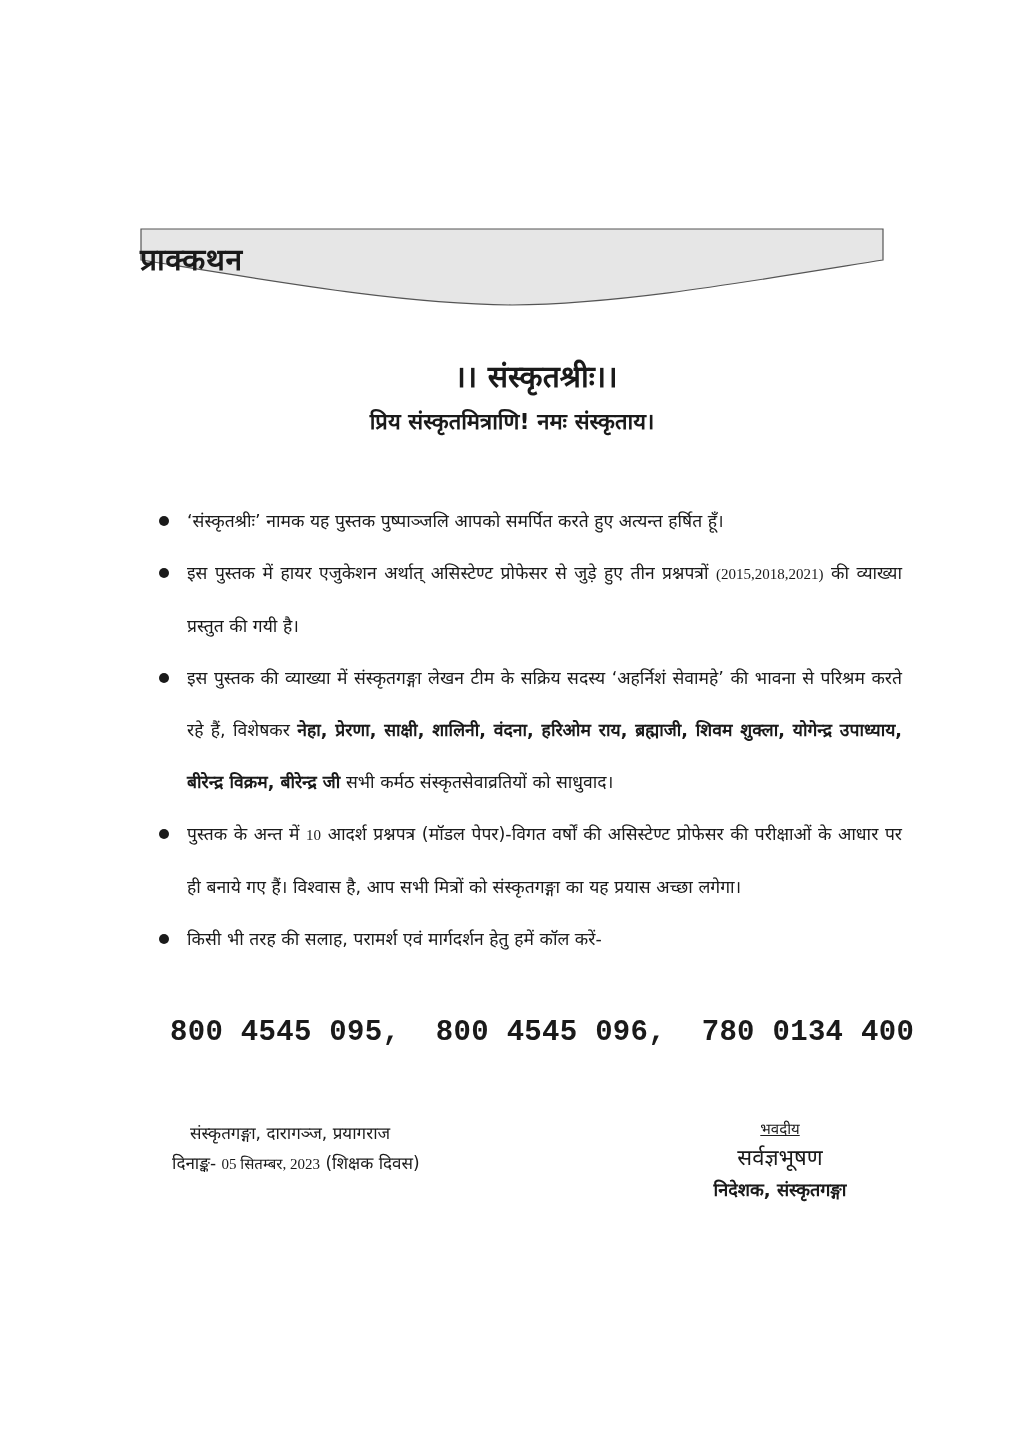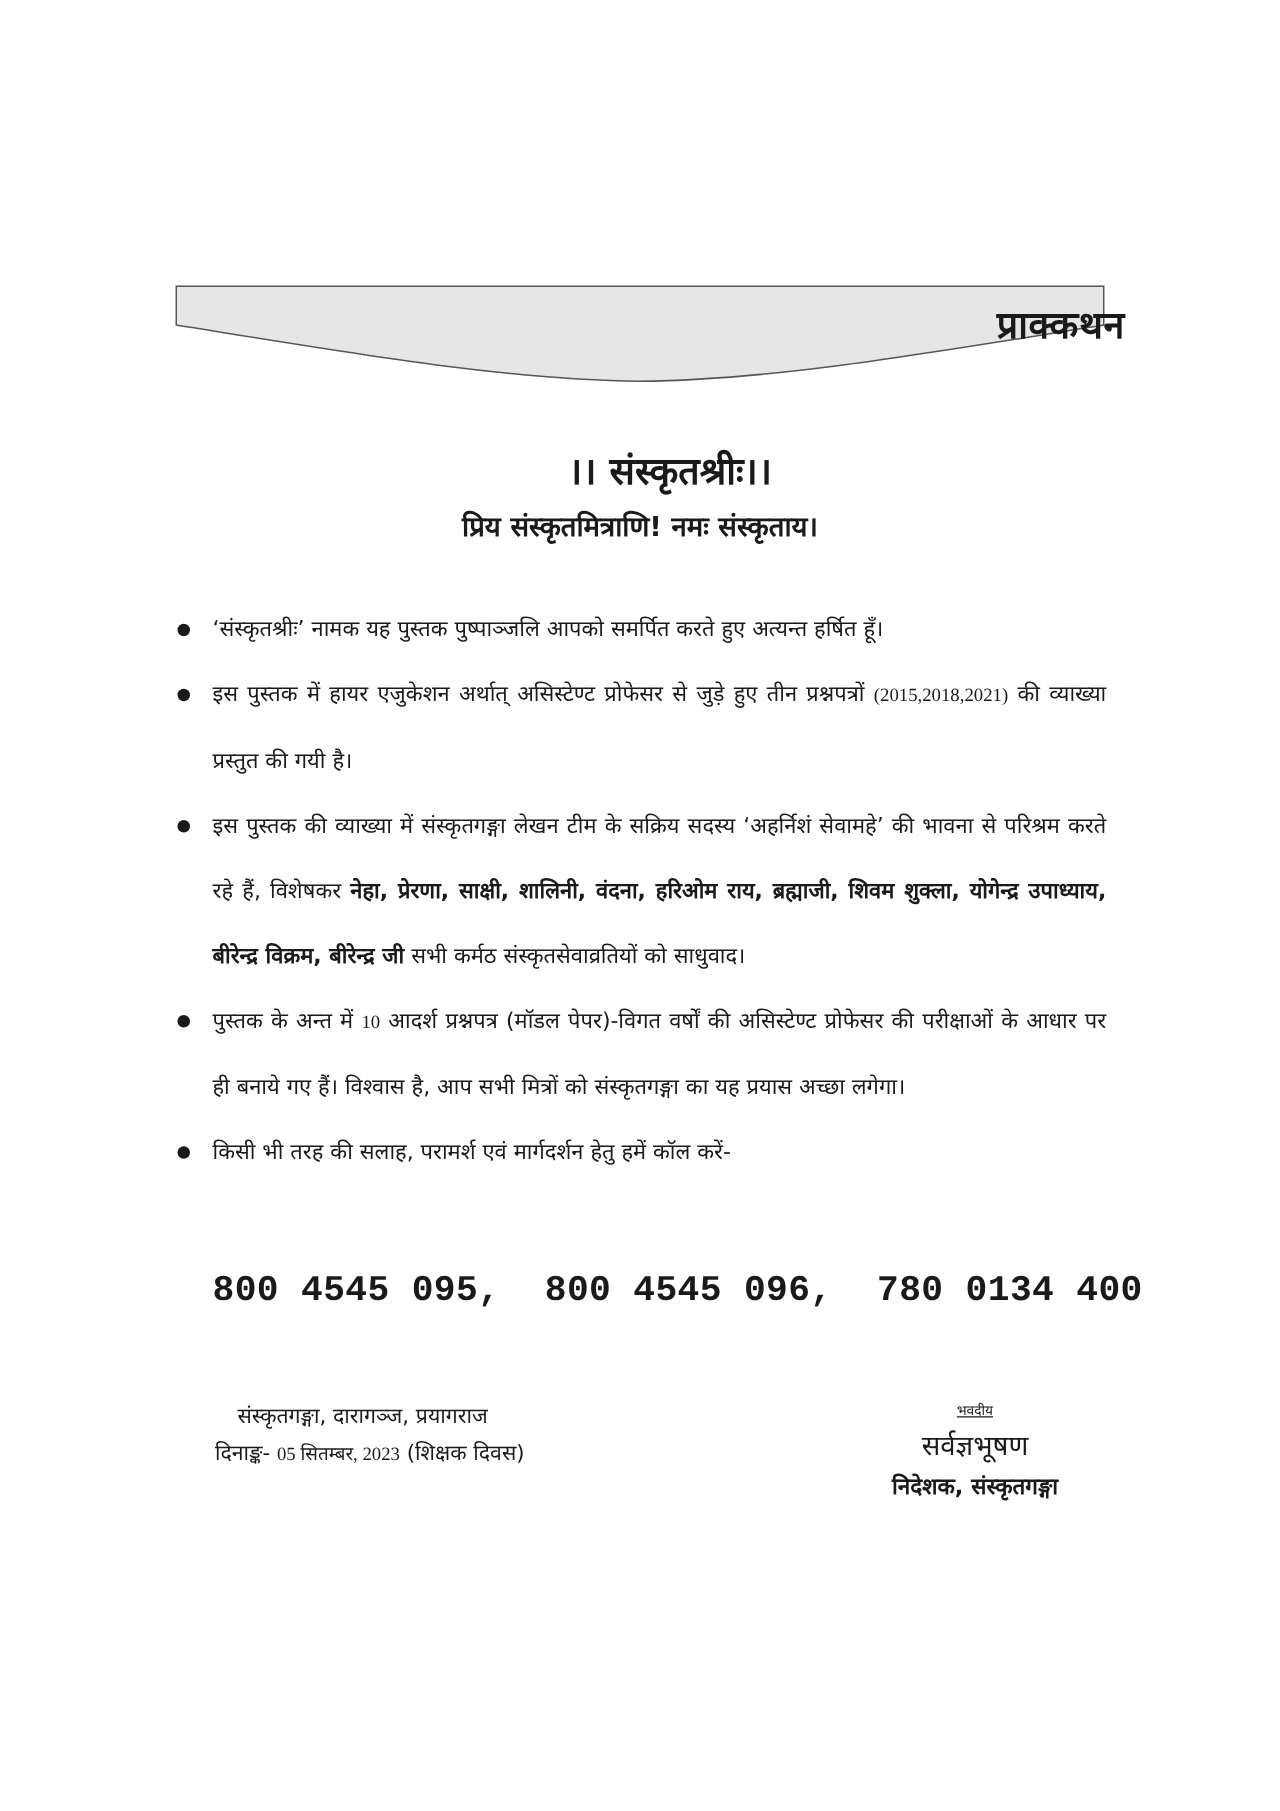--- a/index.html
+++ b/index.html
@@ -22,24 +22,24 @@
     width: 744px;
     height: 80px;
   }
   .banner svg {
     position: absolute;
     left: 0;
     top: 0;
   }
   .banner-title {
     position: absolute;
-    left: 16px;
+    left: 0;
     top: 10px;
     width: 744px;
-    text-align: right;
+    text-align: left;
     font-size: 30px;
     font-weight: bold;
     color: #1a1a1a;
     letter-spacing: 0.5px;
   }
   .heading-main {
     position: absolute;
     left: 0;
     top: 355px;
     width: 1024px;
@@ -55,21 +55,21 @@
     width: 1024px;
     text-align: center;
     font-size: 22px;
     font-weight: bold;
   }
   .bullets {
     position: absolute;
     left: 140px;
     top: 478px;
     width: 745px;
-    margin: 0;
+    margin: 17px;
     padding: 0;
     list-style: none;
   }
   .bullet {
     position: relative;
     padding-left: 30px;
     font-size: 17.5px;
     line-height: 52px;
     text-align: justify;
     margin-bottom: 0;
@@ -109,21 +109,21 @@
     padding-left: 18px;
   }
   .footer-right {
     position: absolute;
     left: 680px;
     top: 1116px;
     width: 200px;
     text-align: center;
   }
   .sign-label {
-    font-size: 11px;
+    font-size: 15px;
     text-decoration: underline;
     line-height: 26px;
   }
   .sign-name {
     font-size: 22px;
     font-weight: normal;
     line-height: 32px;
   }
   .sign-title {
     font-size: 18px;

